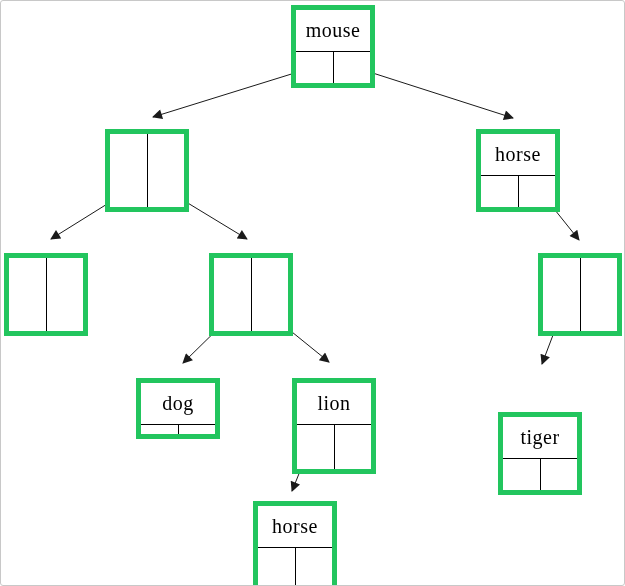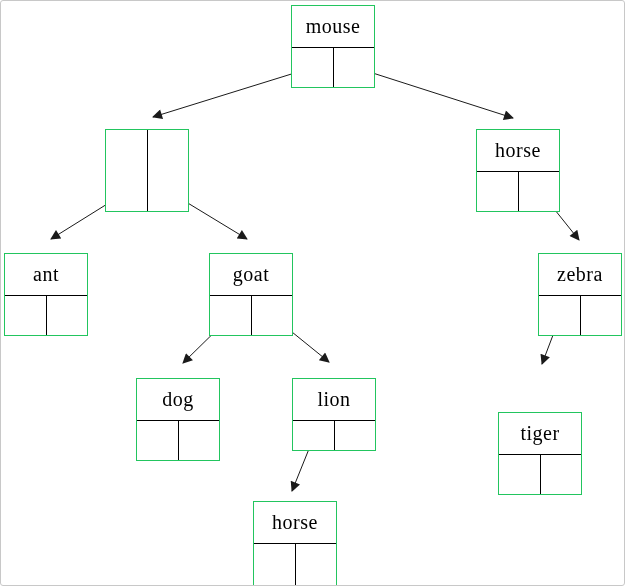--- a/index.html
+++ b/index.html
@@ -24,21 +24,21 @@
     top: 0;
     width: 625px;
     height: 586px;
     pointer-events: none;
   }
   .node {
     position: absolute;
     box-sizing: border-box;
     width: 84px;
     height: 83px;
-    border: 1px solid #22c55e;
+    border: 5px solid #22c55e;
     background: #ffffff;
     display: flex;
     flex-direction: column;
   }
   .node-label {
     box-sizing: border-box;
     height: 42px;
     border-bottom: 1px solid #000000;
     display: flex;
     align-items: center;
@@ -96,48 +96,45 @@
         </div>
       </div>
       <div class="node" style="left: 475px; top: 128px; width: 84px; height: 83px;">
         <div class="node-label">horse</div>
         <div class="node-cells">
           <div class="cell left"></div>
           <div class="cell right"></div>
         </div>
       </div>
       <div class="node" style="left: 3px; top: 252px; width: 84px; height: 83px;">
-        <div class="node-label">ant</div>
         <div class="node-cells">
           <div class="cell left"></div>
           <div class="cell right"></div>
         </div>
       </div>
       <div class="node" style="left: 208px; top: 252px; width: 84px; height: 83px;">
-        <div class="node-label">goat</div>
         <div class="node-cells">
           <div class="cell left"></div>
           <div class="cell right"></div>
         </div>
       </div>
       <div class="node" style="left: 537px; top: 252px; width: 84px; height: 83px;">
-        <div class="node-label">zebra</div>
         <div class="node-cells">
           <div class="cell left"></div>
           <div class="cell right"></div>
         </div>
       </div>
-      <div class="node" style="left: 135px; top: 377px; width: 84px; height: 83px;">
+      <div class="node" style="left: 135px; top: 377px; width: 84px; height: 61px;">
         <div class="node-label">dog</div>
         <div class="node-cells">
           <div class="cell left"></div>
           <div class="cell right"></div>
         </div>
       </div>
-      <div class="node" style="left: 291px; top: 377px; width: 84px; height: 73px;">
+      <div class="node" style="left: 291px; top: 377px; width: 84px; height: 96px;">
         <div class="node-label">lion</div>
         <div class="node-cells">
           <div class="cell left"></div>
           <div class="cell right"></div>
         </div>
       </div>
       <div class="node" style="left: 497px; top: 377px; width: 84px; height: 83px; margin-top: 34px;">
         <div class="node-label">tiger</div>
         <div class="node-cells">
           <div class="cell left"></div>

